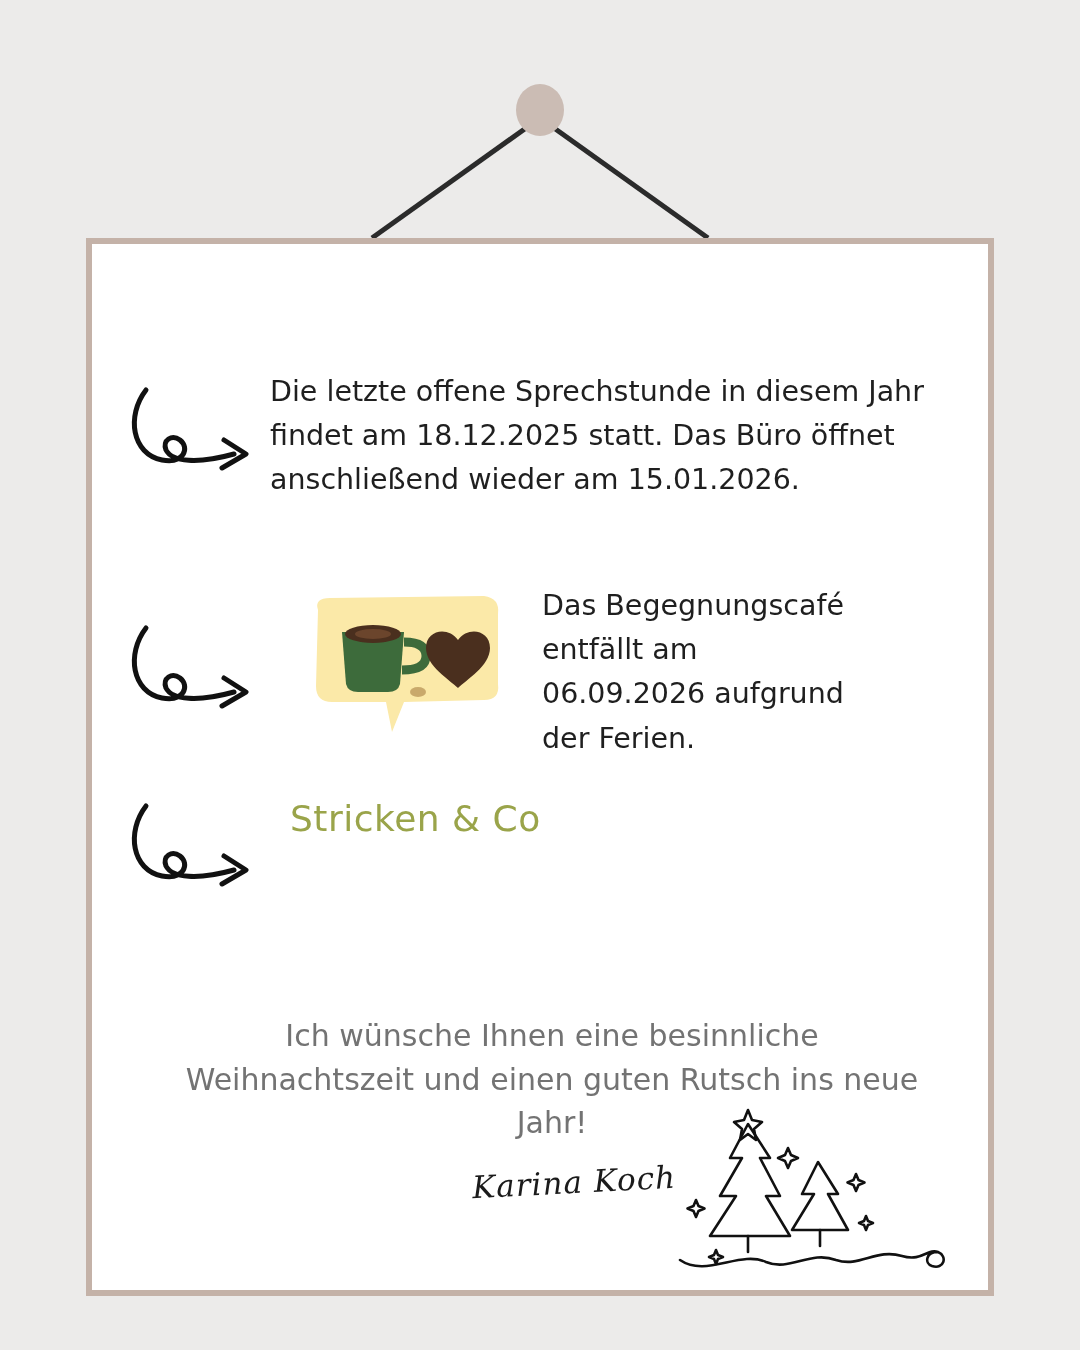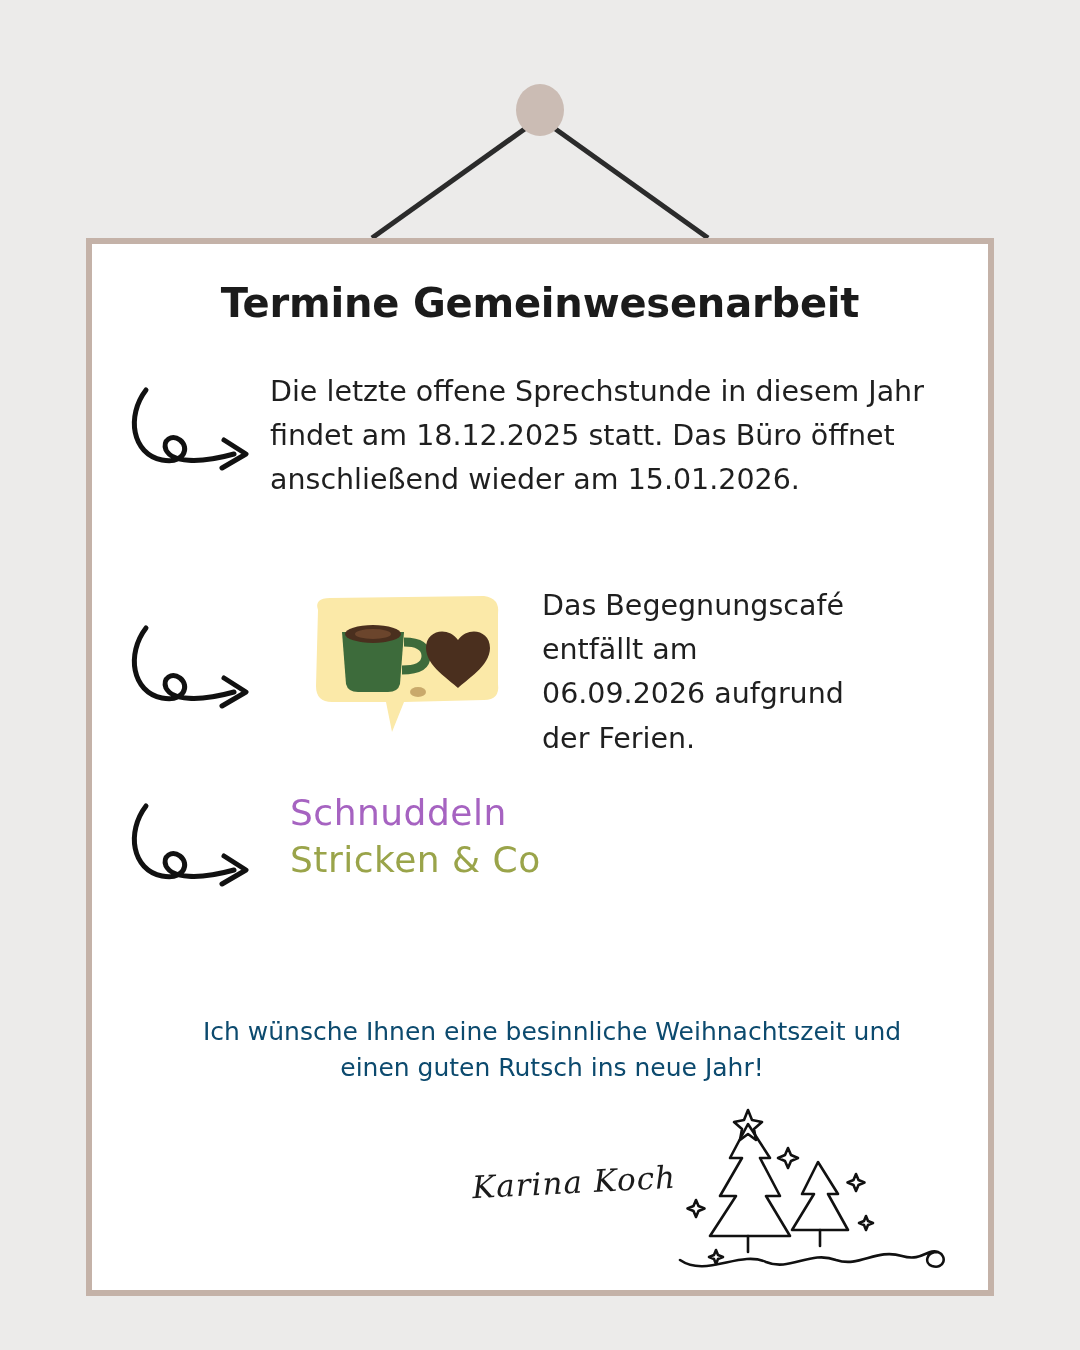--- a/index.html
+++ b/index.html
@@ -96,23 +96,23 @@
     margin-top: 6px;
   }
 
   
   #closing {
     position: absolute;
     left: 80px;
     top: 770px;
     width: 760px;
     text-align: center;
-    font-size: 25px;
+    font-size: 30px;
     line-height: 1.45;
-    color: #0c4a6e;
+    color: #737373;
   }
 
   #signature {
     position: absolute;
     left: 380px;
     top: 920px;
     font-family: "DejaVu Serif", serif;
     font-style: italic;
     font-size: 31px;
     color: #1b1b1b;
@@ -132,21 +132,20 @@
 <div id="hanger">
   <svg width="1080" height="260" viewBox="0 0 1080 260">
     <path d="M540 118 L372 238" stroke="#2b2b2b" stroke-width="5" fill="none"></path>
     <path d="M540 118 L708 238" stroke="#2b2b2b" stroke-width="5" fill="none"></path>
     <ellipse cx="540" cy="110" rx="24" ry="26" fill="#cbbcb4"></ellipse>
   </svg>
 </div>
 
 <div id="board">
 
-  <div id="title">Termine Gemeinwesenarbeit</div>
 
   <div class="block" id="block1">
     <div class="arrow">
       <svg width="128" height="100" viewBox="0 0 128 100">
         <path d="M18 8 C-2 34 4 72 34 78 C56 82 62 66 52 58 C44 52 34 58 38 68 C44 80 70 82 106 72" stroke="#111" stroke-width="5" fill="none" stroke-linecap="round"></path>
         <path d="M96 58 L118 72 L94 86" stroke="#111" stroke-width="5" fill="none" stroke-linecap="round" stroke-linejoin="round"></path>
       </svg>
     </div>
     <div class="body-text">Die letzte offene Sprechstunde in diesem Jahr findet am 18.12.2025 statt. Das Büro öffnet anschließend wieder am 15.01.2026.</div>
   </div>
@@ -184,21 +183,20 @@
 
   <div class="block" id="block3">
     <div class="arrow">
       <svg width="128" height="100" viewBox="0 0 128 100">
         <path d="M18 8 C-2 34 4 72 34 78 C56 82 62 66 52 58 C44 52 34 58 38 68 C44 80 70 82 106 72" stroke="#111" stroke-width="5" fill="none" stroke-linecap="round"></path>
         <path d="M96 58 L118 72 L94 86" stroke="#111" stroke-width="5" fill="none" stroke-linecap="round" stroke-linejoin="round"></path>
       </svg>
     </div>
 
     <div class="logo">
-      <div class="logo-line1">Schnuddeln</div>
       <div class="logo-line2">Stricken &amp; Co</div>
     </div>
 
   </div>
 
   <div id="closing">Ich wünsche Ihnen eine besinnliche Weihnachtszeit und einen guten Rutsch ins neue Jahr!</div>
 
   <div id="signature">Karina Koch</div>
 
   <div id="trees">

